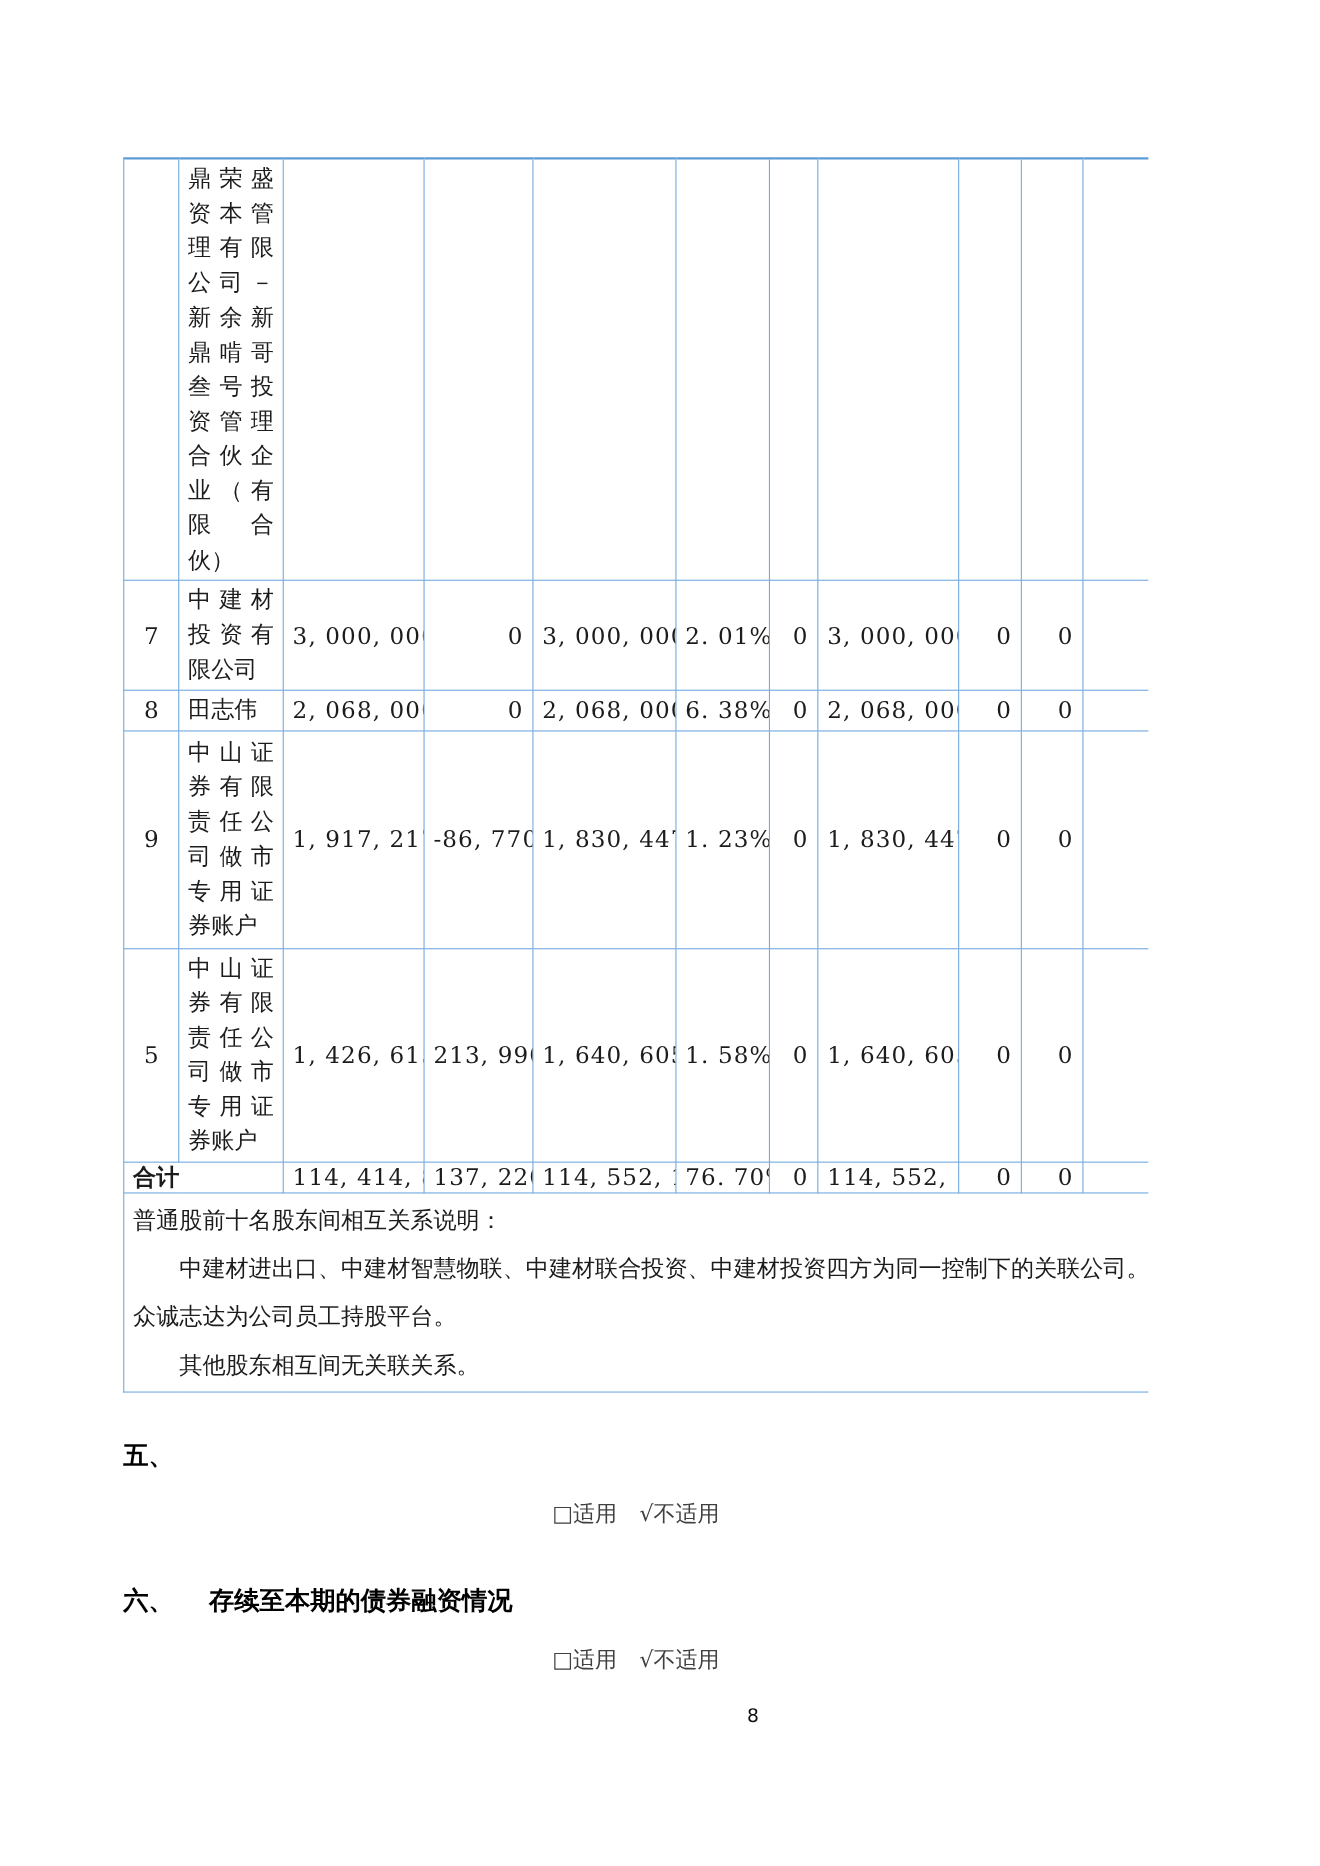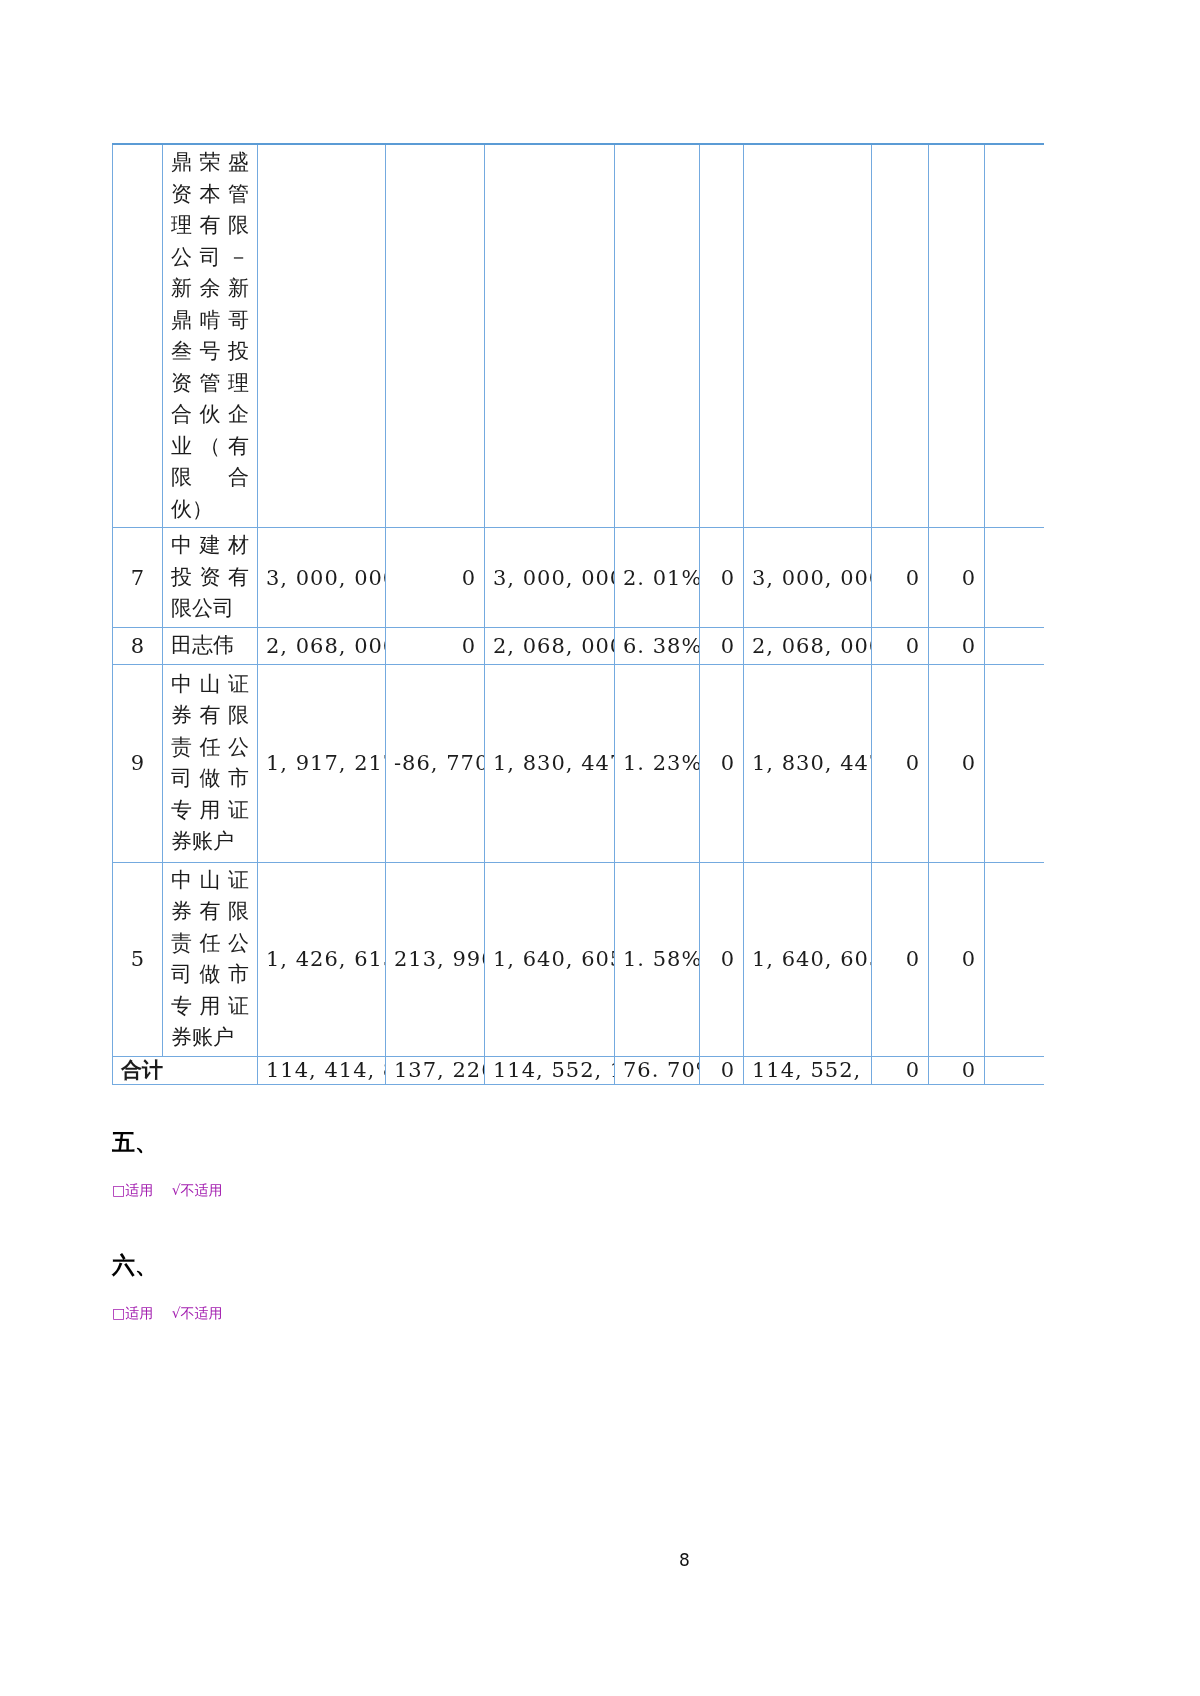--- a/index.html
+++ b/index.html
@@ -62,21 +62,21 @@
   
   .sections { margin: 42px 0 0 112px; }
   .section-title {
     font-family: "DejaVu Sans", "Liberation Sans", sans-serif;
     font-weight: bold;
     font-size: 23px;
     color: #000000;
     display: flex;
   }
   .section-num { display: inline-block; width: 78px; flex: 0 0 78px; }
-  .check-line { margin-top: 24px; font-size: 14px; color: #a21caf; }
+  .check-line { margin-top: 24px; font-size: 20px; color: #404040; text-align: center; }
   .check-na { margin-left: 14px; }
   .section-gap { height: 50px; }
   
   .page-num {
     position: absolute;
     left: 679px;
     top: 1550px;
     font-size: 17px;
     font-family: "DejaVu Sans", "Liberation Sans", sans-serif;
     color: #111;
@@ -179,37 +179,46 @@
       <td class="num">137, 220</td>
       <td class="num">114, 552, 110</td>
       <td class="num">76. 70%</td>
       <td class="num">0</td>
       <td class="num">114, 552, 110</td>
       <td class="num">0</td>
       <td class="num">0</td>
       <td class="flag center">-</td>
     </tr>
 
+    <tr>
+      <td class="notes-cell" colspan="11">
+        <div class="note-line">普通股前十名股东间相互关系说明：</div>
+        <div class="note-line note-indent">中建材进出口、中建材智慧物联、中建材联合投资、中建材投资四方为同一控制下的关联公司。</div>
+        <div class="note-line">众诚志达为公司员工持股平台。</div>
+        <div class="note-line note-indent">其他股东相互间无关联关系。</div>
+      </td>
+    </tr>
   </tbody>
     </table>
 
   <div class="sections">
 
     <div class="section-title">
       <span class="section-num">五、</span>
     </div>
     <div class="check-line">
       <span>□适用</span>
       <span class="check-na">√不适用</span>
     </div>
 
     <div class="section-gap"></div>
 
     <div class="section-title">
       <span class="section-num">六、</span>
+      <span>存续至本期的债券融资情况</span>
     </div>
     <div class="check-line">
       <span>□适用</span>
       <span class="check-na">√不适用</span>
     </div>
 
   </div>
 
   <div class="page-num">8</div>
 

